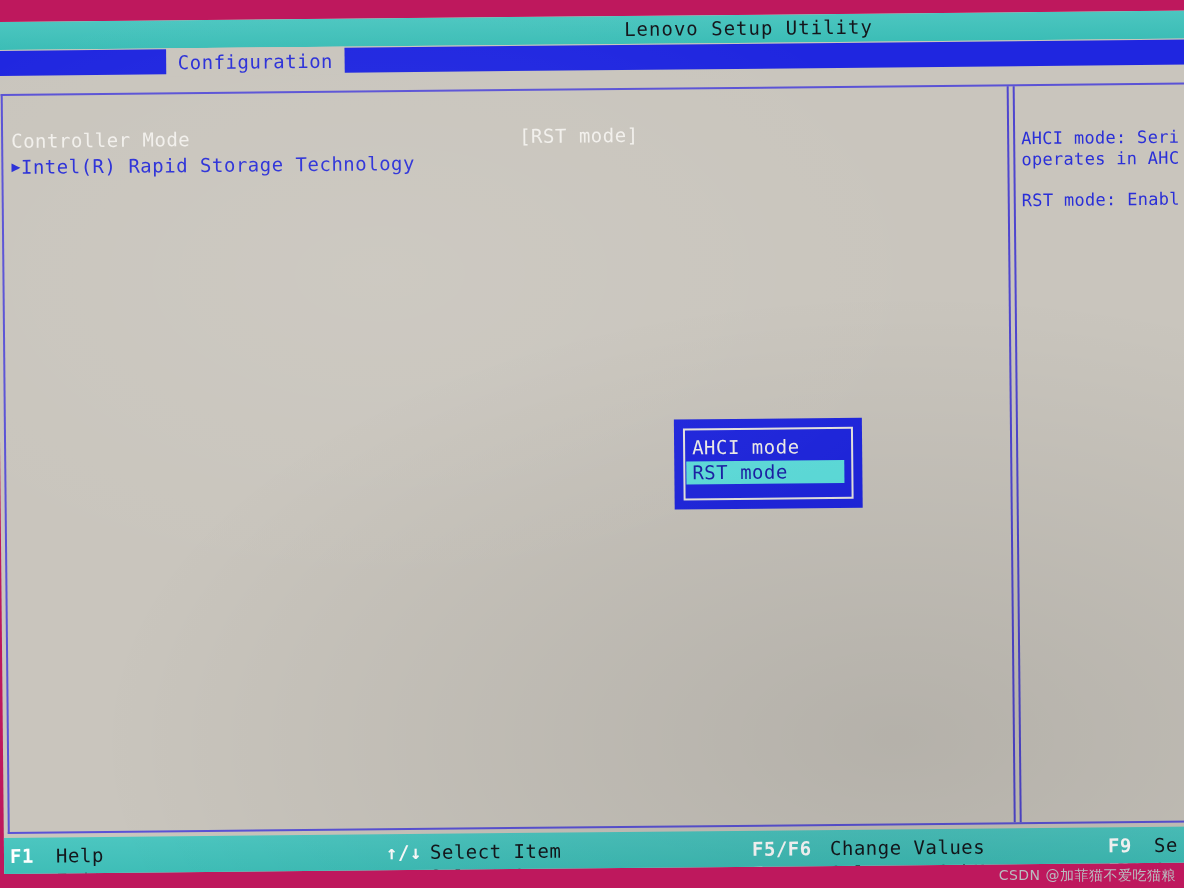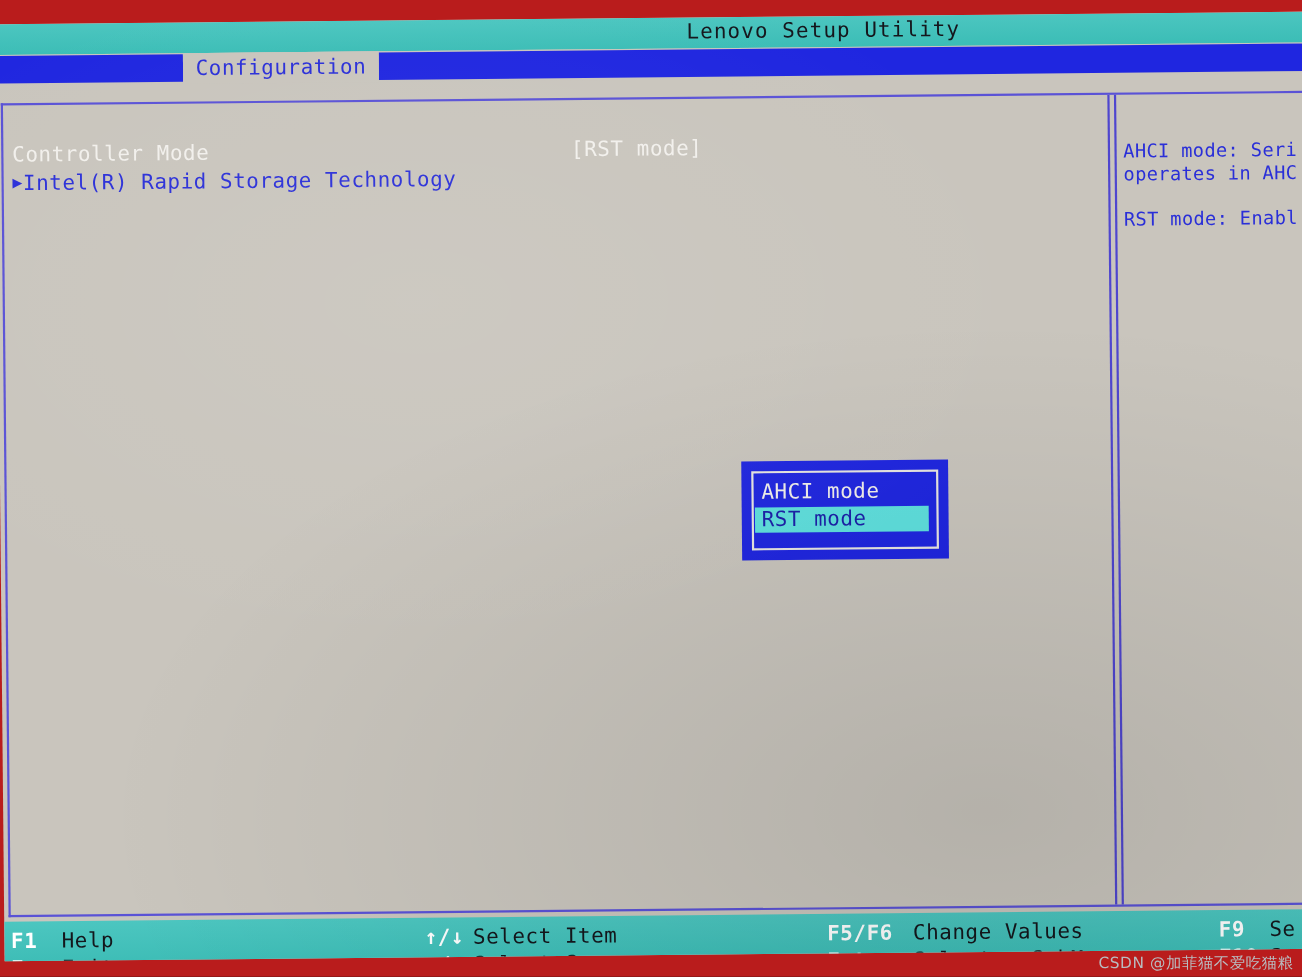--- a/index.html
+++ b/index.html
@@ -11,21 +11,21 @@
     width: 1184px;
     height: 888px;
     overflow: hidden;
     font-family: "DejaVu Sans Mono", "Liberation Mono", monospace;
   }
 
   
   #photo {
     position: absolute;
     inset: 0;
-    background: #b91c1c;
+    background: #be185d;
   }
 
   
   #screen {
     position: absolute;
     left: -4px;
     top: 22px;
     width: 1192px;
     height: 852px;
     transform: rotate(-0.55deg);

